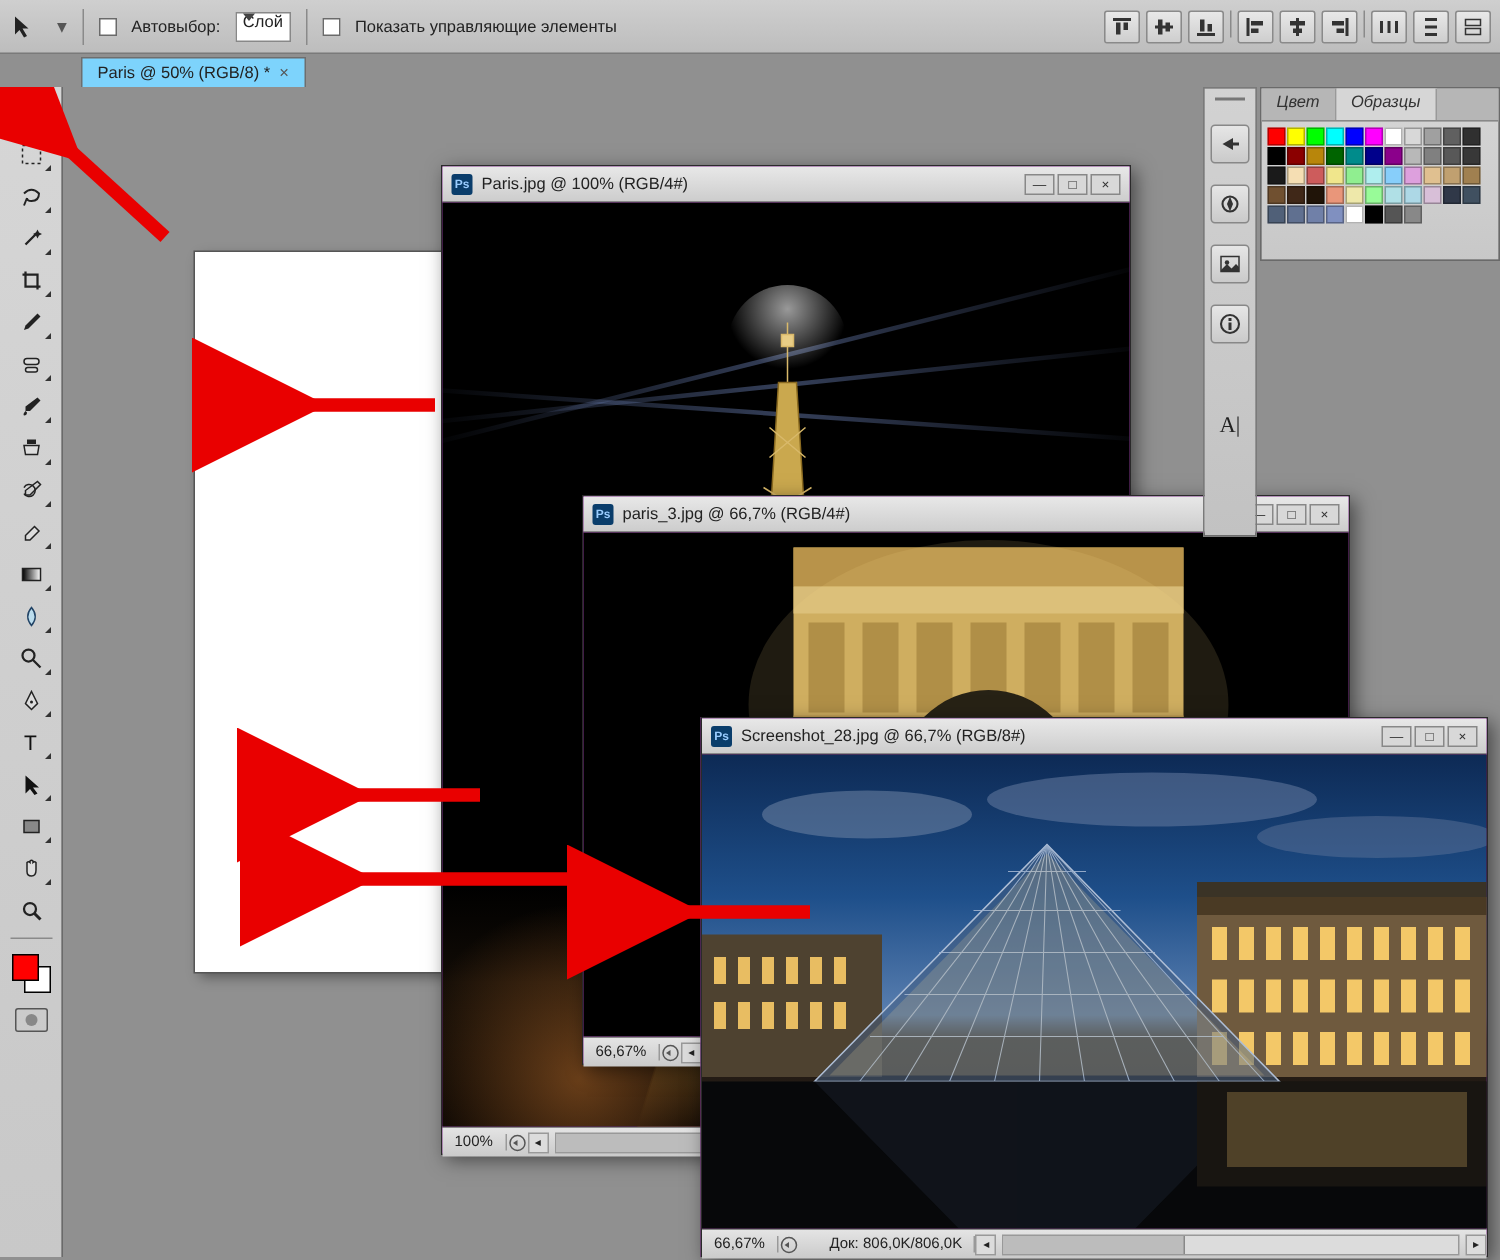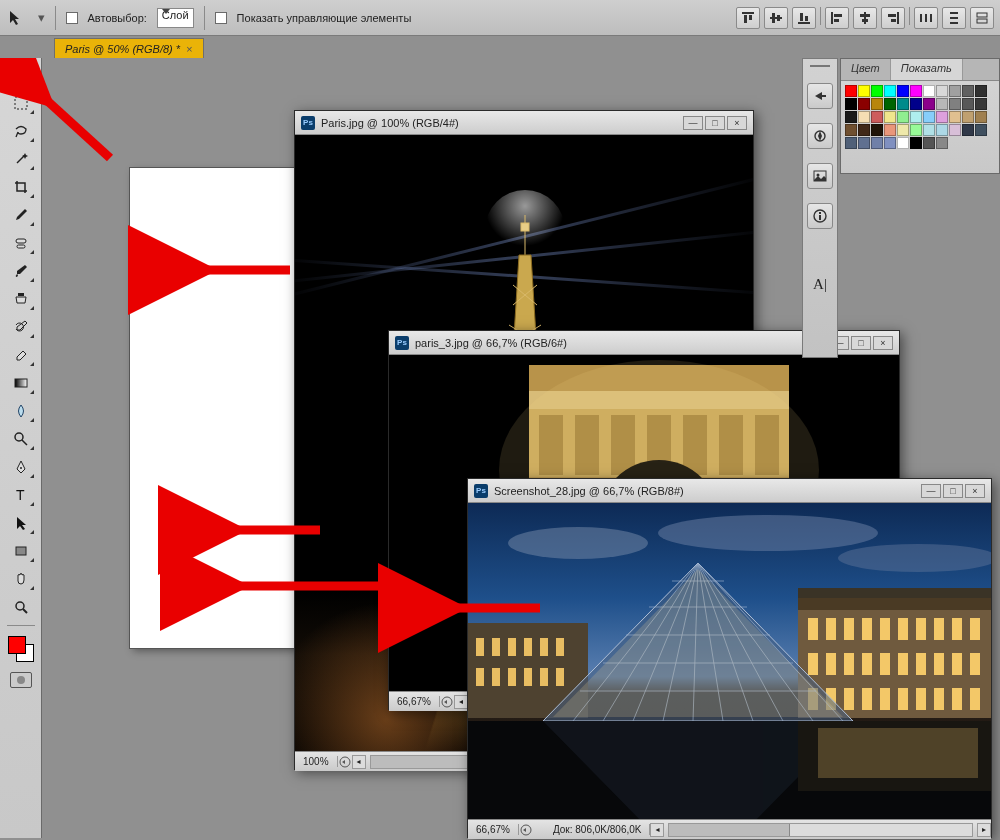--- a/index.html
+++ b/index.html
@@ -7,21 +7,21 @@
   .options-bar { height: 36px; background: linear-gradient(#cfcfcf,#bdbdbd); border-bottom:1px solid #7a7a7a; display:flex; align-items:center; padding:0 6px; gap:10px; font-size:11px; color:#222; }
   .options-bar .icon-slot { width:22px; height:22px; display:flex; align-items:center; justify-content:center; }
   .options-bar .sep { width:1px; height:24px; background:#8a8a8a; }
   .checkbox { width:12px; height:12px; background:#fff; border:1px solid #6a6a6a; display:inline-block; vertical-align:middle; }
   .dropdown { height:20px; background:#fff; border:1px solid #888; display:flex; align-items:flex-start; padding:0 4px; font-size:11px; gap:40px; }
   .dropdown .arrow { width:0;height:0;border-left:4px solid transparent;border-right:4px solid transparent;border-top:5px solid #444; }
   .align-icons { margin-left:auto; display:flex; gap:4px; }
   .align-btn { width:24px; height:22px; background:linear-gradient(#e8e8e8,#cecece); border:1px solid #8a8a8a; border-radius:2px; display:flex; align-items:center; justify-content:center; }
   
   .tab-bar { height:22px; background:#909090; display:flex; align-items:flex-end; padding-left:54px; }
-  .doc-tab { height:20px; background:#eab308; border:1px solid #6e6e6e; border-bottom:none; padding:0 10px; font-size:11px; color:#222; display:flex; align-items:center; gap:6px;font-style:italic; }
+  .doc-tab { height:20px; background:#7dd3fc; border:1px solid #6e6e6e; border-bottom:none; padding:0 10px; font-size:11px; color:#222; display:flex; align-items:center; gap:6px; }
   .doc-tab .close-x { color:#555; font-size:11px; }
   
   .workspace { position:absolute; top:58px; left:0; right:0; bottom:0; background:#909090; }
   
   .toolbox { position:absolute; top:0; left:0; width:42px; background:linear-gradient(#d6d6d6,#c8c8c8); border-right:1px solid #6a6a6a; padding:3px 0; display:flex; flex-direction:column; align-items:center; gap:0; height:780px; }
   .tool { width:30px; height:26px; margin:1px 0; display:flex; align-items:center; justify-content:center; border:1px solid transparent; border-radius:2px; position:relative; }
   .tool.active { background:#9a9a9a; border:1px solid #5a5a5a; box-shadow: inset 1px 1px 2px rgba(0,0,0,.3); }
   .tool svg { display:block; }
   .tool .corner { position:absolute; right:1px; bottom:1px; width:0;height:0;border-left:4px solid transparent;border-bottom:4px solid #333; }
   .toolbox hr { width:28px; border:none; border-top:1px solid #8a8a8a; margin:4px 0; }
@@ -373,21 +373,21 @@
       <div class="scroll">
           <div class="thumb" style="width:100%"></div>
         </div>
       <div class="sarrow">▸</div>
     </div>
   </div>
 
   <div class="float-win" style="left:388px; top:272px; width:512px; height:380px;">
     <div class="fw-title">
       <span class="ps">Ps</span>
-      <span>paris_3.jpg @ 66,7% (RGB/6#)</span>
+      <span>paris_3.jpg @ 66,7% (RGB/4#)</span>
       <div class="winbtns">
         <div class="wb">—</div>
         <div class="wb">□</div>
         <div class="wb">×</div>
       </div>
     </div>
     <div class="fw-body" style="height:336px; background:#000;">
       <svg width="512" height="336" style="position:absolute;inset:0">
         <rect x="140" y="10" width="260" height="200" fill="#c9a85a"></rect>
         <rect x="140" y="10" width="260" height="26" fill="#b8934a"></rect>
@@ -582,21 +582,21 @@
           </svg>
         </div>
       <div style="height:14px"></div>
       <div class="pbtn" style="background:none;border:none;">
           <span style="font-family:serif;font-size:15px;color:#222">A|</span>
         </div>
     </div>
     <div class="panel" style="height:116px">
       <div class="panel-tabs">
         <div class="ptab">Цвет</div>
-        <div class="ptab active">Показать</div>
+        <div class="ptab active">Образцы</div>
       </div>
       <div class="swatches" id="swatch-host">
           <div class="sw" style="background: rgb(255, 0, 0);"></div>
           <div class="sw" style="background: rgb(255, 255, 0);"></div>
           <div class="sw" style="background: rgb(0, 255, 0);"></div>
           <div class="sw" style="background: rgb(0, 255, 255);"></div>
           <div class="sw" style="background: rgb(0, 0, 255);"></div>
           <div class="sw" style="background: rgb(255, 0, 255);"></div>
           <div class="sw" style="background: rgb(255, 255, 255);"></div>
           <div class="sw" style="background: rgb(216, 216, 216);"></div>

